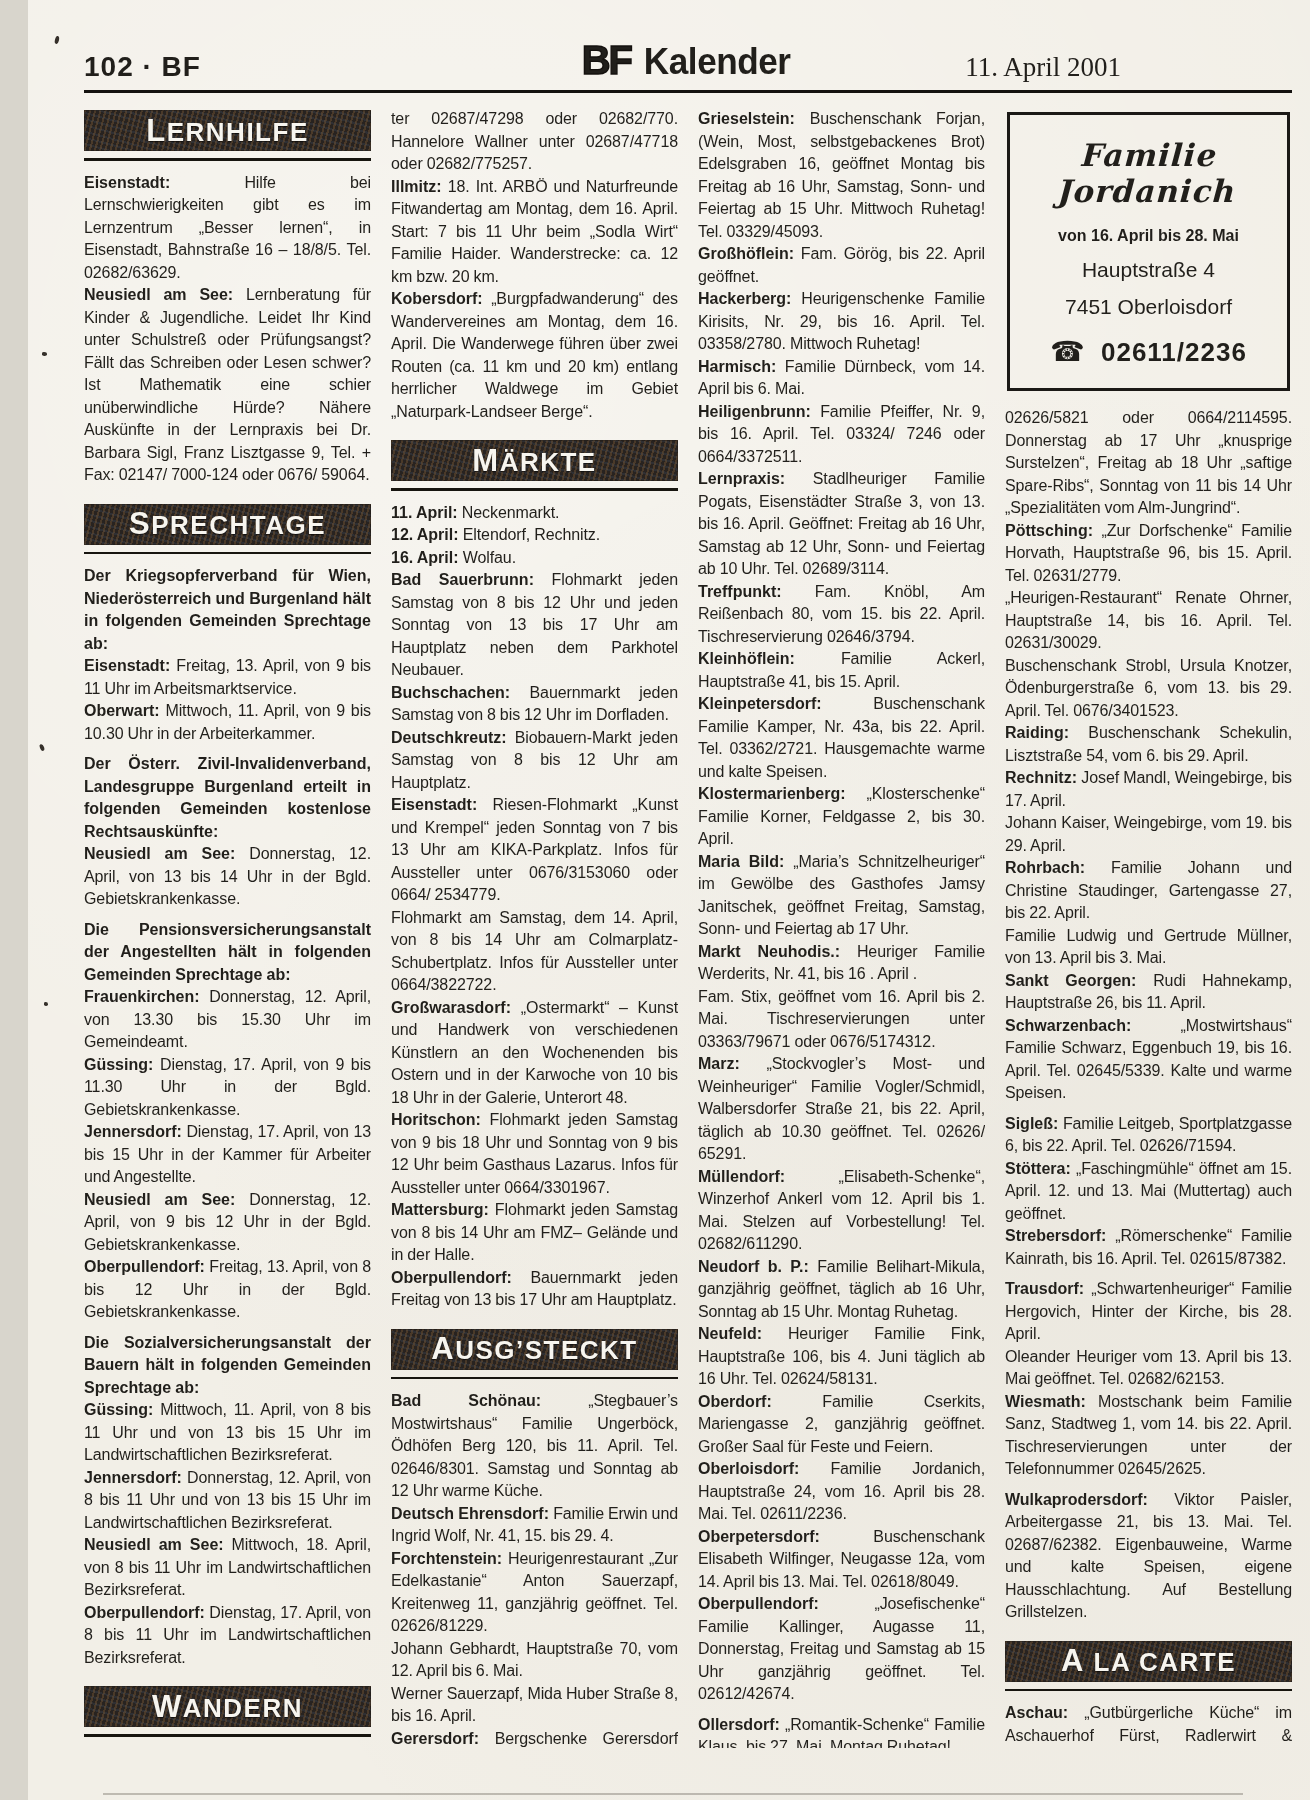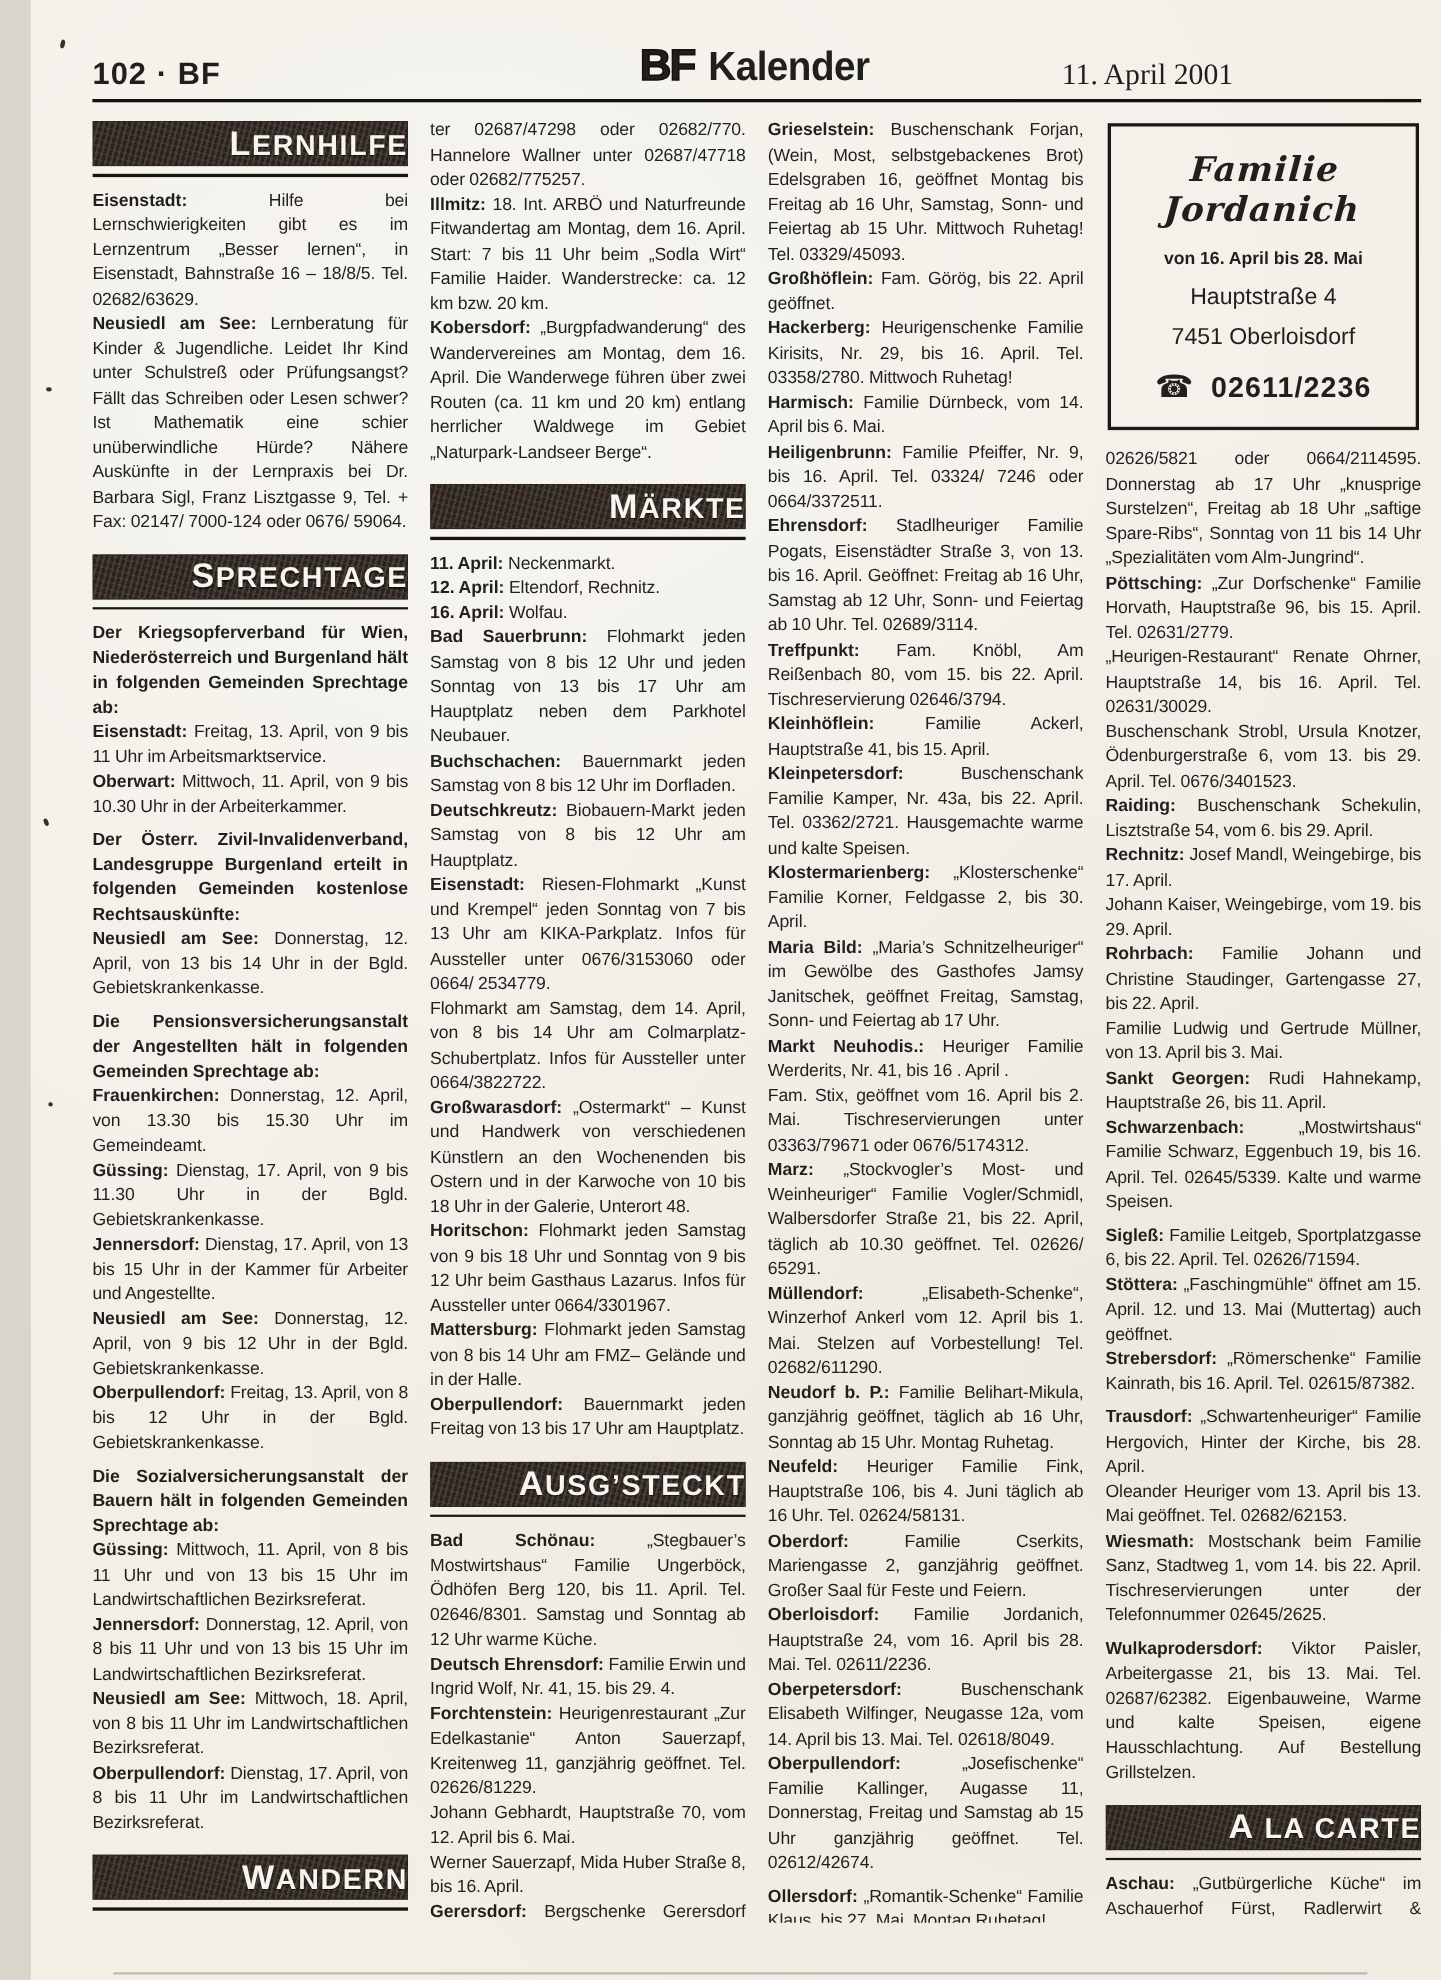--- a/index.html
+++ b/index.html
@@ -20,21 +20,21 @@
   .brand{font-weight:700;font-size:40px;letter-spacing:-2px;-webkit-text-stroke:1.4px #14110e;}
   .kal{font-weight:700;font-size:37px;letter-spacing:-.5px;margin-left:9px;transform:scaleX(.95);display:inline-block;}
   .mdate{text-align:center;font-family:"Liberation Serif","DejaVu Serif",serif;font-size:27px;}
   .header-rule{height:3px;background:#14120f;margin-top:7px;}
   
   .cols{display:grid;grid-template-columns:repeat(4,1fr);column-gap:20px;margin-top:15px;height:1640px;}
   .col{overflow:hidden;}
   
   .section{margin:17px 0 11px;}
   .col-flow > .section:first-child{margin-top:2px;}
-  .band{height:41px;display:flex;align-items:center;justify-content:flex-end;
+  .band{height:41px;display:flex;align-items:center;justify-content:center;
     background-color:#282320;
     background-image:repeating-linear-gradient(105deg, rgba(122,89,53,.42) 0 2px, rgba(0,0,0,0) 2px 5px),
                      repeating-linear-gradient(15deg, rgba(62,76,95,.30) 0 2px, rgba(0,0,0,0) 2px 6px);
     box-shadow:0 0 0 1px rgba(30,25,20,.4) inset;}
   .band-title{color:#f7f5ef;font-weight:700;font-size:26px;letter-spacing:1.5px;text-shadow:0 1px 1px rgba(0,0,0,.6);}
   .band-title::first-letter{font-size:31px;}
   .band-rule{height:2.5px;background:#17150f;margin-top:7px;}
   
   .entry{margin:0;text-align:justify;font-size:16px;line-height:22.5px;letter-spacing:-.1px;word-spacing:-.3px;}
   .entry b{font-weight:700;letter-spacing:0;}
@@ -155,21 +155,21 @@
           <p class="entry"><b>Gerersdorf: </b>Bergschenke Gerersdorf vom 11. April bis 10. Juni. Tischreservierungen von 7 bis 9 Uhr unter der Telefonnummer 03328/32654.</p>
         </div>
     </section>
     <section class="col">
       <div class="col-flow">
           <p class="entry"><b>Grieselstein: </b>Buschenschank Forjan, (Wein, Most, selbstgebackenes Brot) Edelsgraben 16, geöffnet Montag bis Freitag ab 16 Uhr, Samstag, Sonn- und Feiertag ab 15 Uhr. Mittwoch Ruhetag! Tel. 03329/45093.</p>
           <p class="entry"><b>Großhöflein: </b>Fam. Görög, bis 22. April geöffnet.</p>
           <p class="entry"><b>Hackerberg: </b>Heurigenschenke Familie Kirisits, Nr. 29, bis 16. April. Tel. 03358/2780. Mittwoch Ruhetag!</p>
           <p class="entry"><b>Harmisch: </b>Familie Dürnbeck, vom 14. April bis 6. Mai.</p>
           <p class="entry"><b>Heiligenbrunn: </b>Familie Pfeiffer, Nr. 9, bis 16. April. Tel. 03324/ 7246 oder 0664/3372511.</p>
-          <p class="entry"><b>Ehrensdorf: </b>Stadlheuriger Familie Pogats, Eisenstädter Straße 3, von 13. bis 16. April. Geöffnet: Freitag ab 16 Uhr, Samstag ab 12 Uhr, Sonn- und Feiertag ab 10 Uhr. Tel. 02689/3114.</p>
+          <p class="entry"><b>Lernpraxis: </b>Stadlheuriger Familie Pogats, Eisenstädter Straße 3, von 13. bis 16. April. Geöffnet: Freitag ab 16 Uhr, Samstag ab 12 Uhr, Sonn- und Feiertag ab 10 Uhr. Tel. 02689/3114.</p>
           <p class="entry"><b>Treffpunkt: </b>Fam. Knöbl, Am Reißenbach 80, vom 15. bis 22. April. Tischreservierung 02646/3794.</p>
           <p class="entry"><b>Kleinhöflein: </b>Familie Ackerl, Hauptstraße 41, bis 15. April.</p>
           <p class="entry"><b>Kleinpetersdorf: </b>Buschenschank Familie Kamper, Nr. 43a,  bis 22. April. Tel. 03362/2721. Hausgemachte warme und kalte Speisen.</p>
           <p class="entry"><b>Klostermarienberg: </b>„Klosterschenke“ Familie Korner, Feldgasse 2, bis 30. April.</p>
           <p class="entry"><b>Maria Bild: </b>„Maria’s Schnitzelheuriger“ im Gewölbe des Gasthofes Jamsy Janitschek, geöffnet Freitag, Samstag, Sonn- und Feiertag ab 17 Uhr.</p>
           <p class="entry"><b>Markt Neuhodis.: </b>Heuriger Familie Werderits, Nr. 41, bis 16 . April .</p>
           <p class="entry">Fam. Stix, geöffnet vom 16. April bis 2. Mai. Tischreservierungen unter 03363/79671 oder 0676/5174312.</p>
           <p class="entry"><b>Marz: </b>„Stockvogler’s Most- und Weinheuriger“ Familie Vogler/Schmidl, Walbersdorfer Straße 21,  bis 22. April, täglich ab 10.30 geöffnet. Tel. 02626/ 65291.</p>
           <p class="entry"><b>Müllendorf: </b>„Elisabeth-Schenke“, Winzerhof Ankerl vom 12. April bis 1. Mai. Stelzen auf Vorbestellung! Tel. 02682/611290.</p>
           <p class="entry"><b>Neudorf b. P.: </b>Familie Belihart-Mikula, ganzjährig geöffnet, täglich ab 16 Uhr, Sonntag ab 15 Uhr. Montag Ruhetag.</p>

